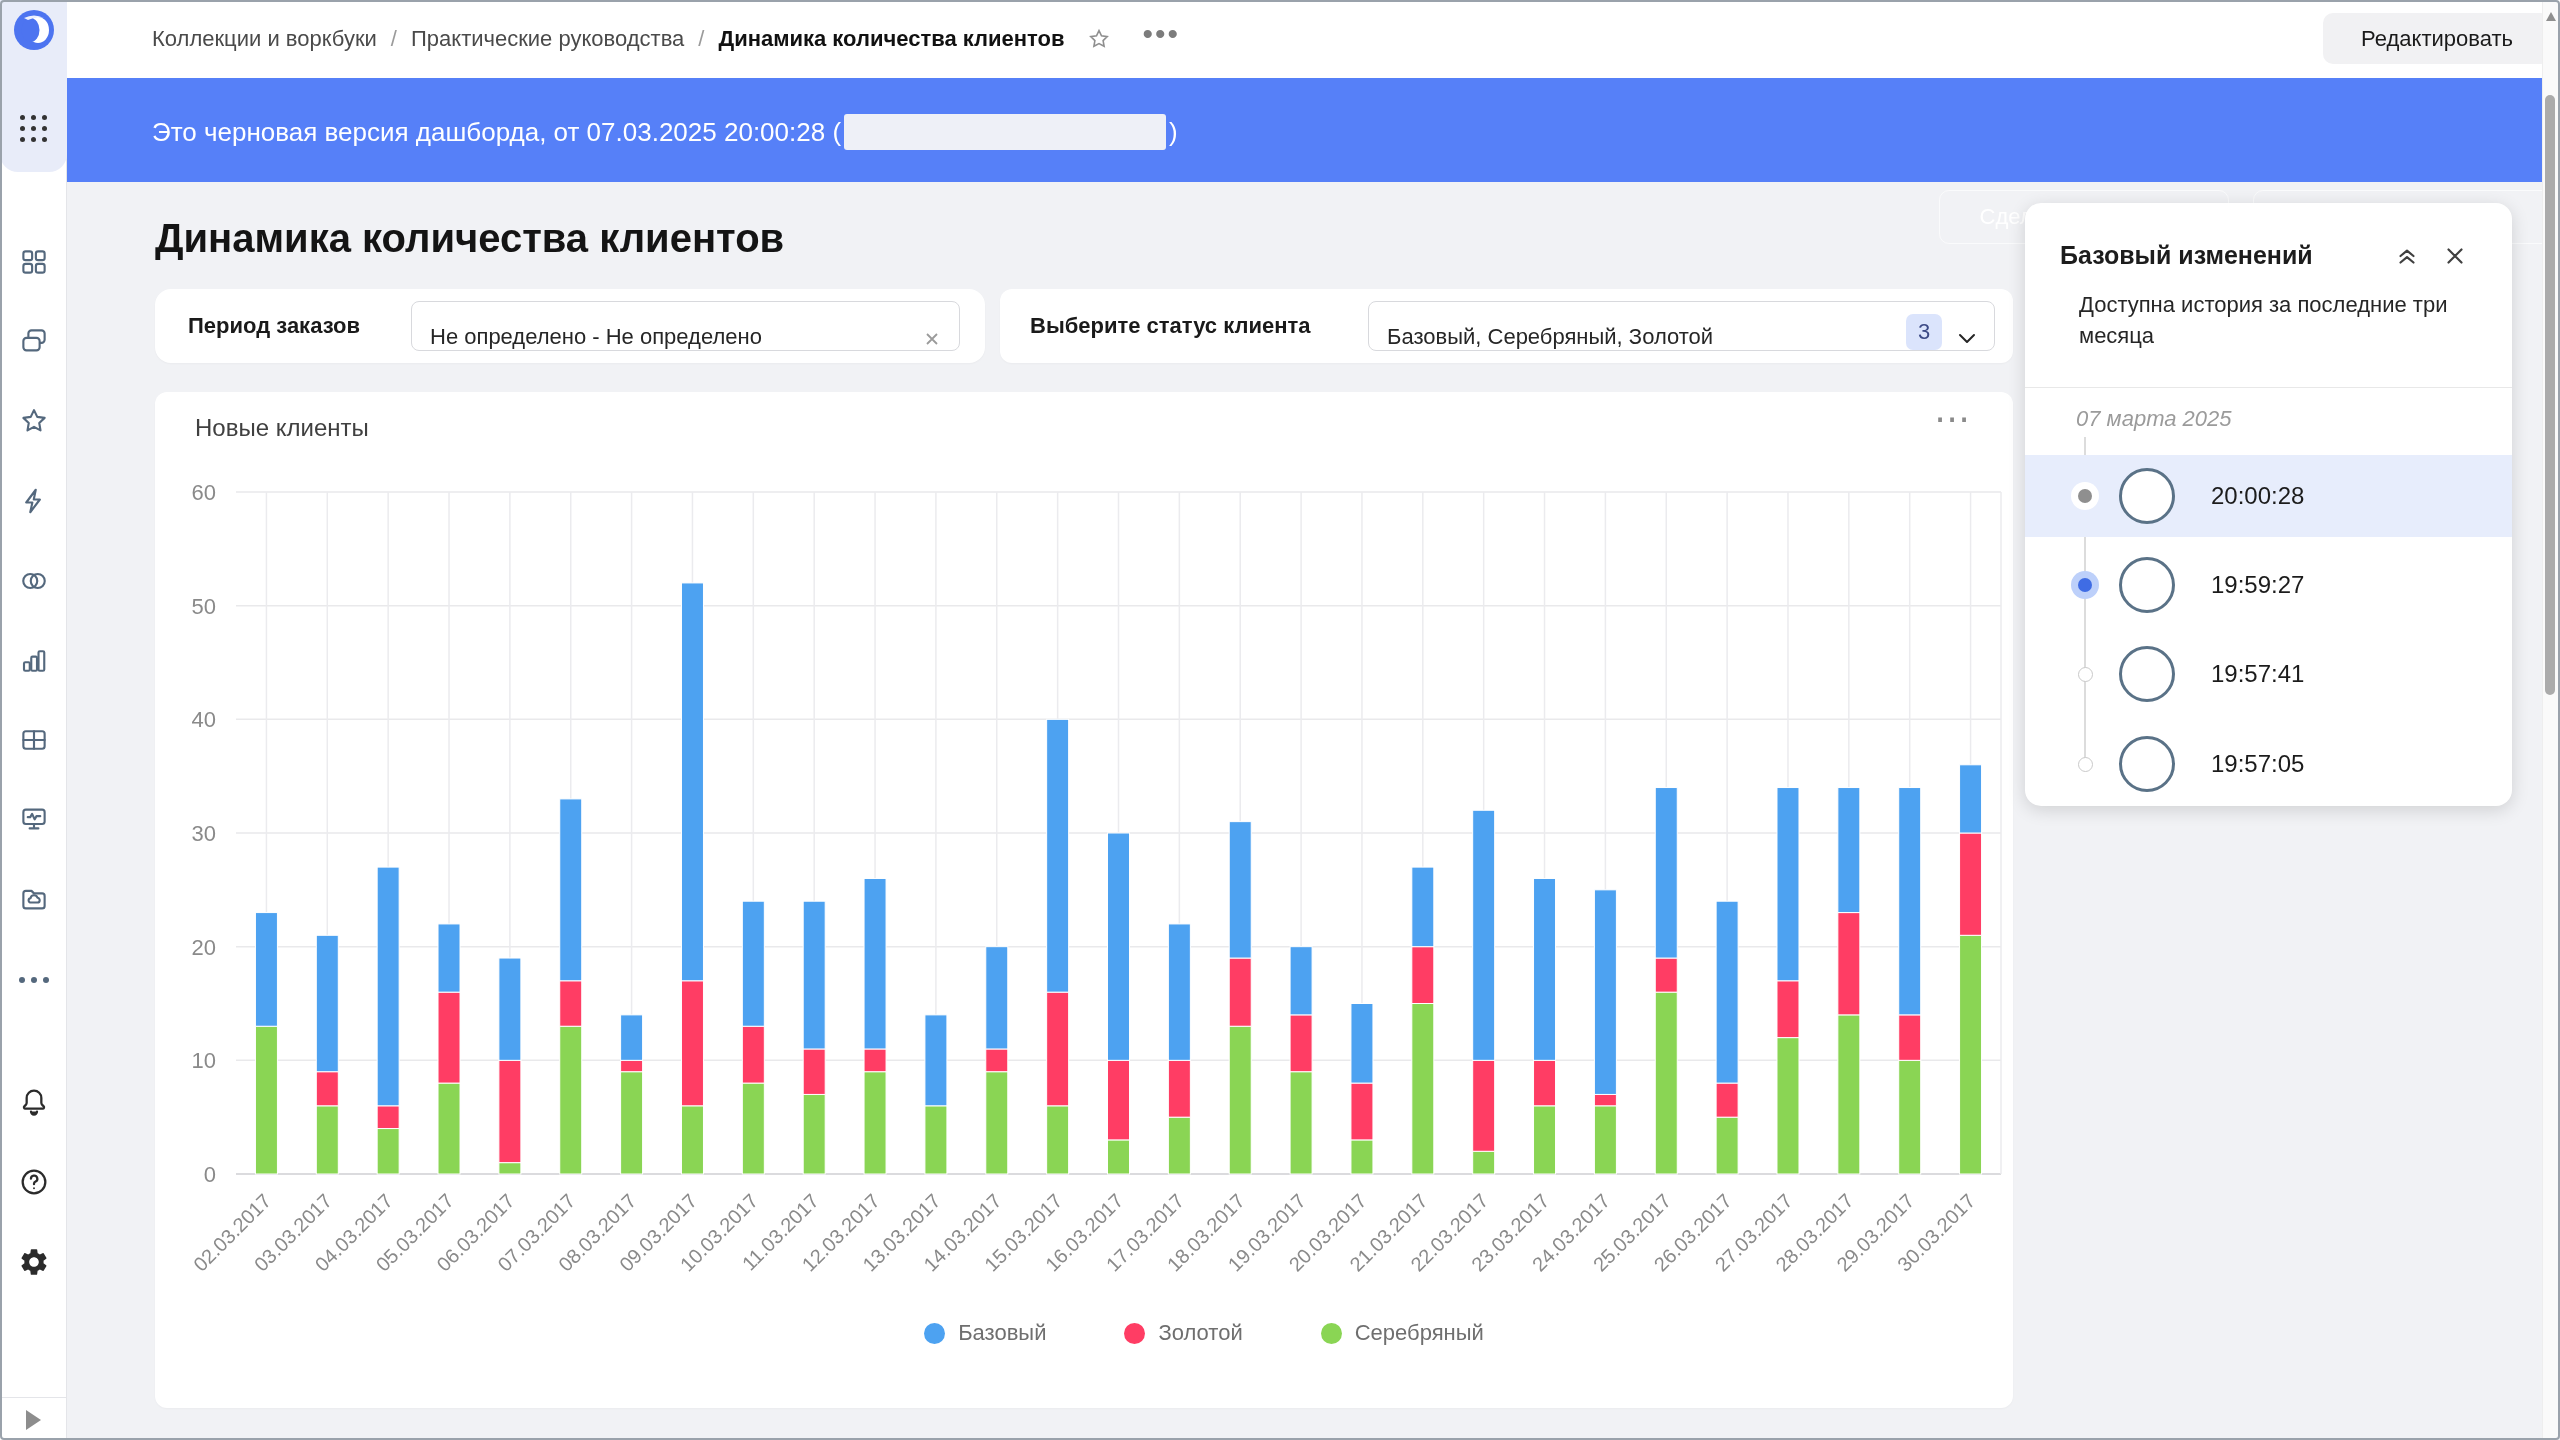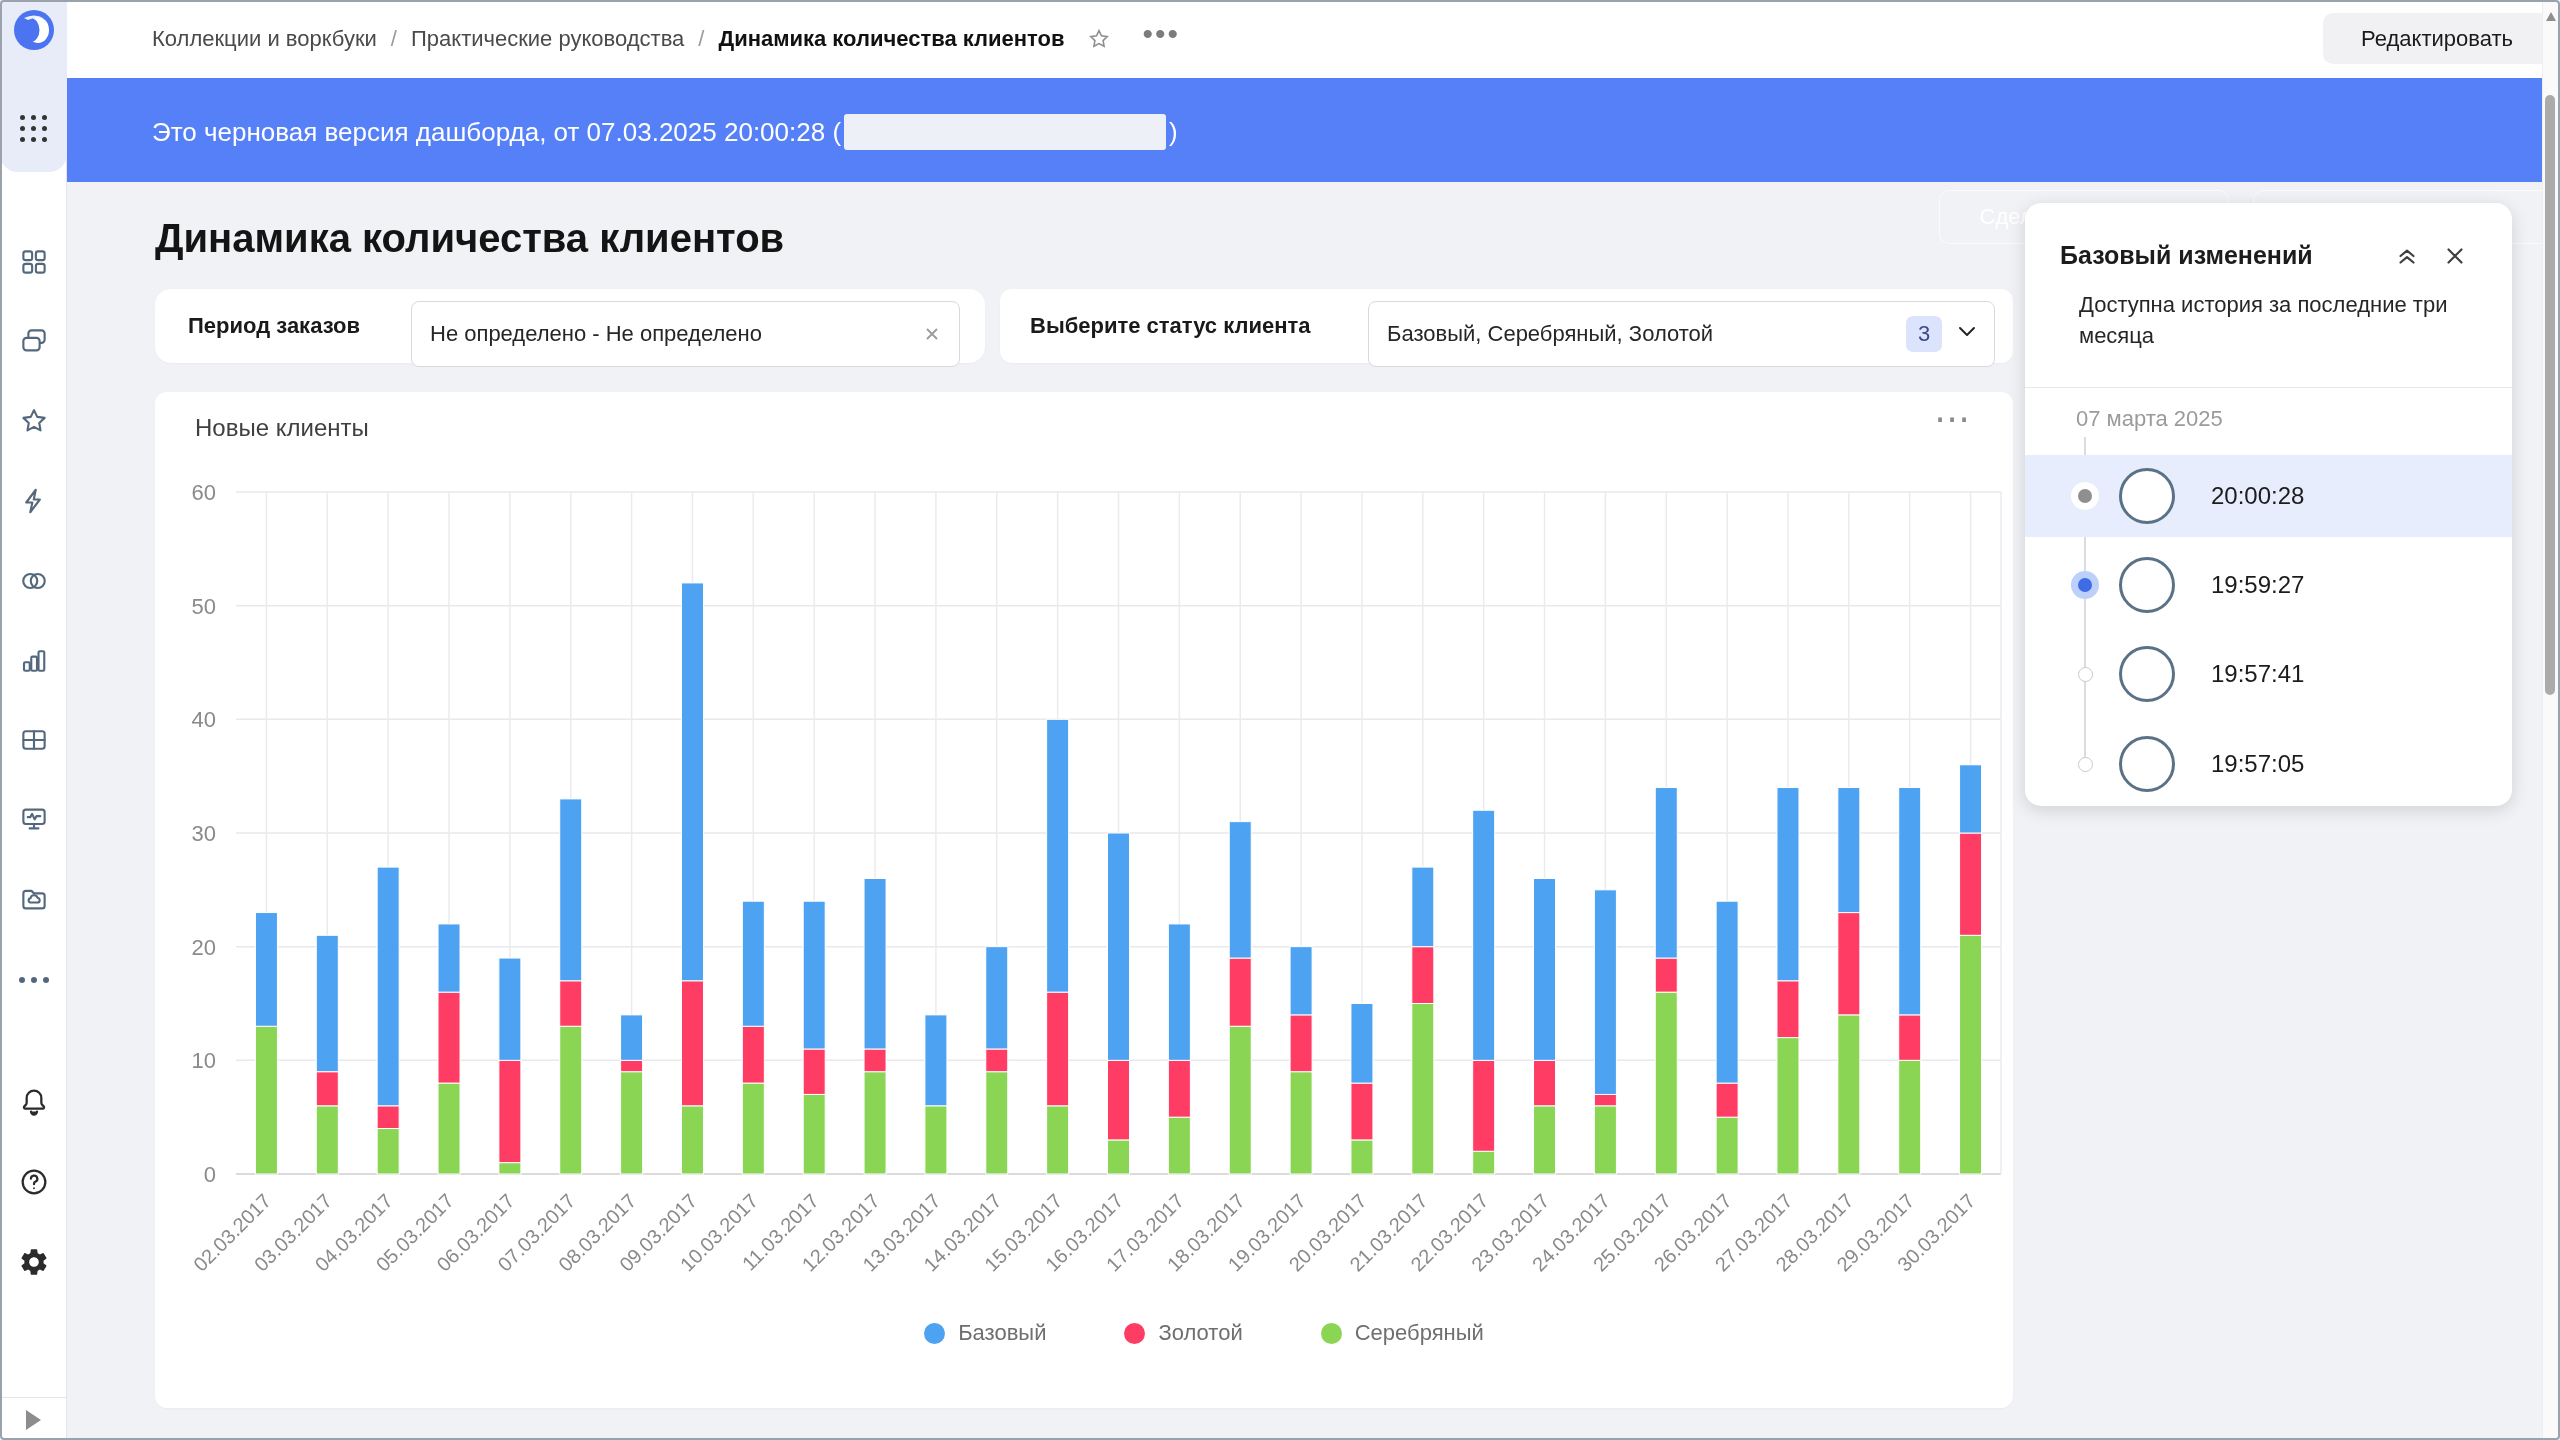--- a/index.html
+++ b/index.html
@@ -44,21 +44,21 @@
 
   
   .page-title { position:absolute; left:155px; top:216px; font-size:40px; font-weight:700; color:#141414; }
 
   .filter-card { position:absolute; top:289px; height:74px; background:#fff; border-radius:12px; box-shadow:0 1px 2px rgba(0,0,0,.03); }
   .fc1 { left:155px; width:830px;border-radius:16px; }
   .fc2 { left:1000px; width:1013px; }
   .filter-label { position:absolute; top:24px; font-size:22px; font-weight:600; color:#1a1a1a; }
   .fc1 .filter-label { left:33px; }
   .fc2 .filter-label { left:30px; }
-  .filter-control { position:absolute; top:12px; height:66px; border:1px solid #d8d9dd; border-radius:8px; background:#fff; display:flex; align-items:center; cursor:pointer; }
+  .filter-control { position:absolute; top:12px; height:50px; border:1px solid #d8d9dd; border-radius:8px; background:#fff; display:flex; align-items:flex-end; cursor:pointer; }
   .fc1 .filter-control { left:256px; width:549px; }
   .fc2 .filter-control { left:368px; width:627px; }
   .filter-value { font-size:22px; color:#262626; padding-left:18px; flex:1; white-space:nowrap; overflow:hidden; }
   .clear-x { width:22px; height:22px; margin-right:16px; cursor:pointer; flex:none; }
   .clear-x svg { stroke:#9b9b9b; stroke-width:1.8; }
   .count-badge { flex:none; width:36px; height:36px; border-radius:7px; background:#dbe4fc; color:#3c4a86; font-size:22px; display:flex; align-items:center; justify-content:center; margin-right:14px; }
   .chevron { flex:none; margin-right:16px; }
   .chevron svg { stroke:#262626; stroke-width:2; fill:none; stroke-linecap:round; stroke-linejoin:round; }
 
   
@@ -73,21 +73,21 @@
 
   
   .history { position:absolute; left:2025px; top:203px; width:487px; height:603px; background:#fff; border-radius:16px; box-shadow:0 4px 18px rgba(0,0,0,.14); overflow:hidden; z-index:40; }
   .history-title { position:absolute; left:35px; top:38px; font-size:25px; font-weight:600; color:#1c1c1c; }
   .hist-icon { position:absolute; top:40px; width:26px; height:26px; cursor:pointer; }
   .hist-icon svg { stroke:#404040; stroke-width:2; fill:none; stroke-linecap:round; stroke-linejoin:round; }
   .hist-collapse { left:369px; }
   .hist-close { left:417px; }
   .history-subtitle { position:absolute; left:35px; top:86px; width:390px; font-size:22px; line-height:1.42; color:#262626;margin-left:19px; }
   .history-divider { position:absolute; left:0; right:0; top:184px; height:1px; background:#e8e8e8; }
-  .history-date { position:absolute; left:51px; top:203px; font-size:22px; color:#9b9b9b; }
+  .history-date { position:absolute; left:51px; top:203px; font-size:22px; color:#9b9b9b;font-style:italic; }
   .timeline-line { position:absolute; left:59px; top:234px; width:2px; height:328px; background:#dcdcdc; }
   .hist-row { position:absolute; left:0; width:100%; height:82px; display:flex; align-items:center; cursor:pointer; }
   .hist-row.active { background:#e7edfc; }
   .dot-slot { position:absolute; left:46px; width:28px; height:28px; display:flex; align-items:center; justify-content:center; }
   .dot-current { width:28px; height:28px; border-radius:50%; background:#fff; display:flex; align-items:center; justify-content:center; }
   .dot-current i { width:14px; height:14px; border-radius:50%; background:#8f8f8f; }
   .dot-selected { width:28px; height:28px; border-radius:50%; background:#bdd0fa; display:flex; align-items:center; justify-content:center; }
   .dot-selected i { width:14px; height:14px; border-radius:50%; background:#3f6ce4; }
   .dot-default { width:15px; height:15px; border-radius:50%; background:#fff; border:1.5px solid #c9c9c9; }
   .avatar { position:absolute; left:94px; width:56px; height:56px; border-radius:50%; background:#fff; border:3px solid #5a7287; }

